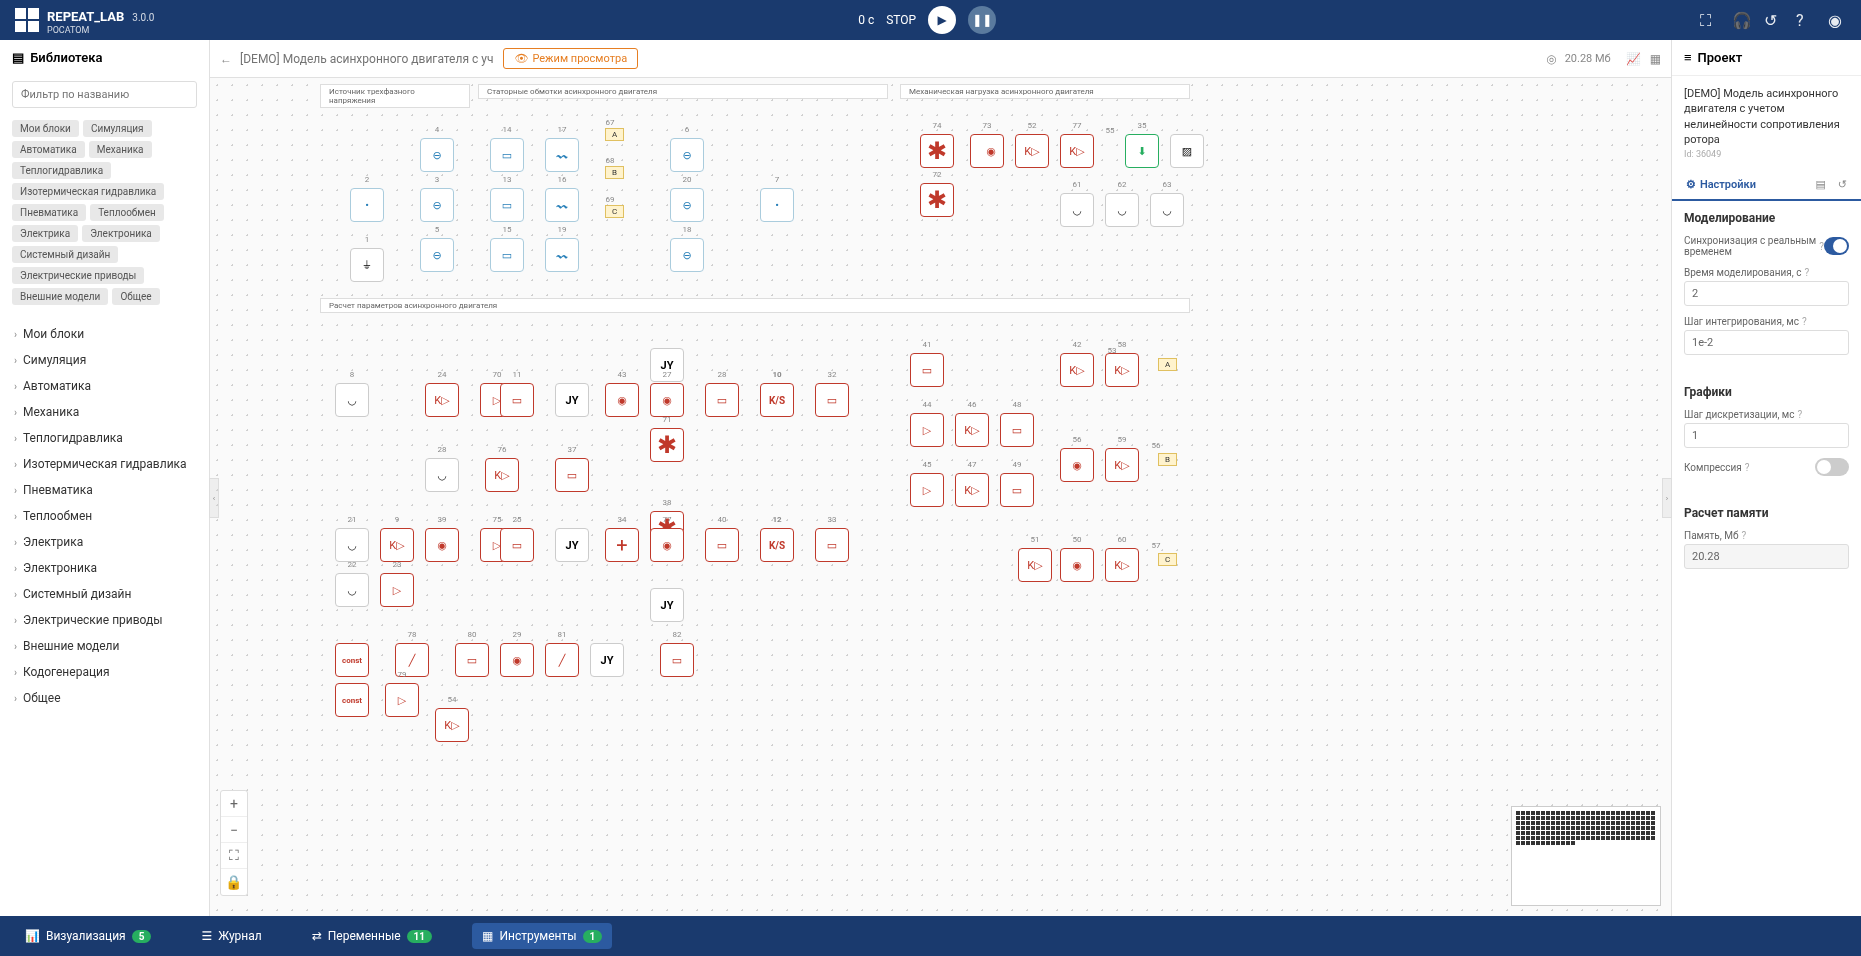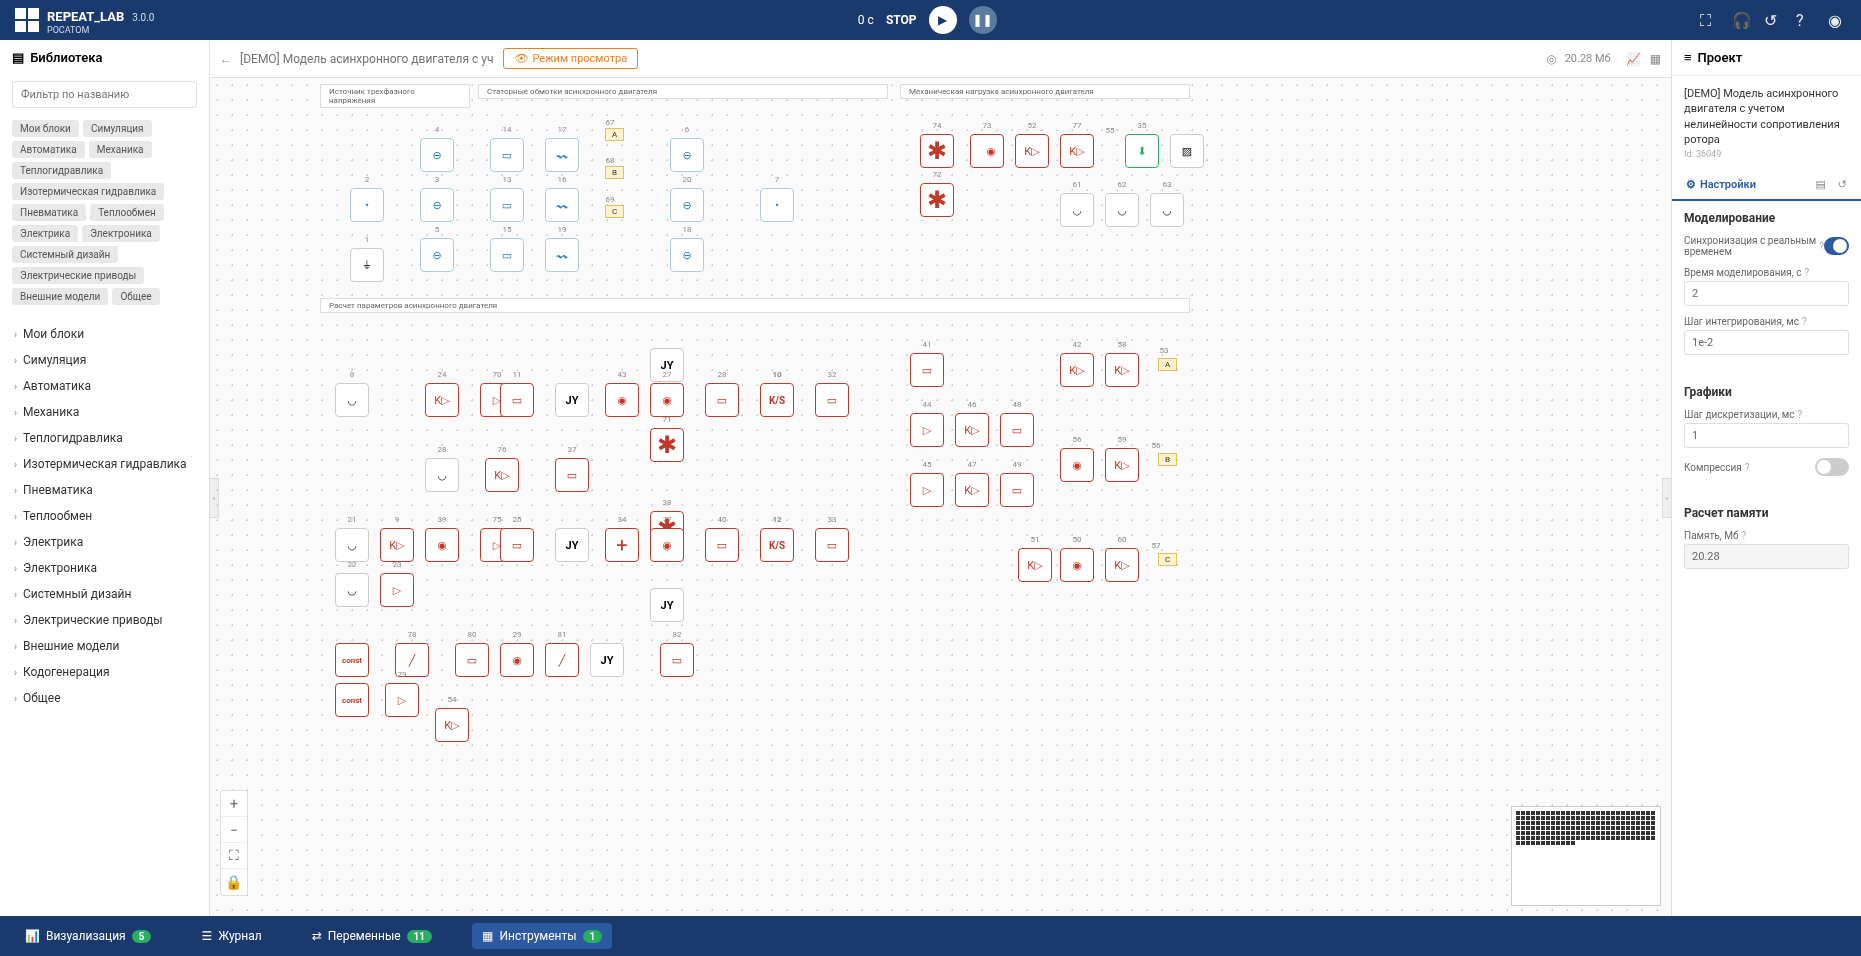--- a/index.html
+++ b/index.html
@@ -89,21 +89,21 @@
         <div></div>
     </div>
     <div>
       <span class="logo-text">REPEAT_LAB</span>
       <span class="version">3.0.0</span>
       <div class="logo-sub">РОСАТОМ</div>
     </div>
   </div>
   <div class="header-center">
     <span>0 с</span>
-    <span style="font-weight:700;">STOP</span>
+    <span style="font-weight:400;">STOP</span>
     <div class="play-btn">▶</div>
     <div class="pause-btn">❚❚</div>
   </div>
   <div class="header-right">
     <span class="header-icon">⛶</span>
     <span class="header-icon">🎧</span>
     <span class="header-icon">↺</span>
     <span class="header-icon">?</span>
     <span class="header-icon">◉</span>
   </div>
@@ -278,21 +278,21 @@
       <div class="block red" style="left:550px;top:305px;font-weight:bold;font-size:10px;"><span class="block-num">10</span>K/S</div>
       <div class="block red" style="left:605px;top:305px;"><span class="block-num">32</span>▭</div>
 
       <div class="block red" style="left:700px;top:275px;"><span class="block-num">41</span>▭</div>
       <div class="block red" style="left:700px;top:335px;"><span class="block-num">44</span>▷</div>
       <div class="block red" style="left:745px;top:335px;"><span class="block-num">46</span>K▷</div>
       <div class="block red" style="left:790px;top:335px;"><span class="block-num">48</span>▭</div>
       <div class="block red" style="left:850px;top:275px;"><span class="block-num">42</span>K▷</div>
       <div class="block red" style="left:895px;top:275px;"><span class="block-num">58</span>K▷</div>
       <div class="port-label" style="left:948px;top:280px;">A</div>
-      <div class="block-num" style="position:absolute;left:954px;top:268px;">53</div>
+      <div class="block-num" style="position:absolute;left:902px;top:268px;">53</div>
 
       <div class="block red" style="left:440px;top:350px;font-size:24px;"><span class="block-num">71</span>✱</div>
 
       <div class="block" style="left:215px;top:380px;"><span class="block-num">28</span>◡</div>
       <div class="block red" style="left:275px;top:380px;"><span class="block-num">76</span>K▷</div>
       <div class="block red" style="left:345px;top:380px;"><span class="block-num">37</span>▭</div>
       <div class="block red" style="left:440px;top:410px;font-size:24px;margin-top:23px;"><span class="block-num">38</span>✱</div>
 
       <div class="block red" style="left:700px;top:395px;"><span class="block-num">45</span>▷</div>
       <div class="block red" style="left:745px;top:395px;"><span class="block-num">47</span>K▷</div>

